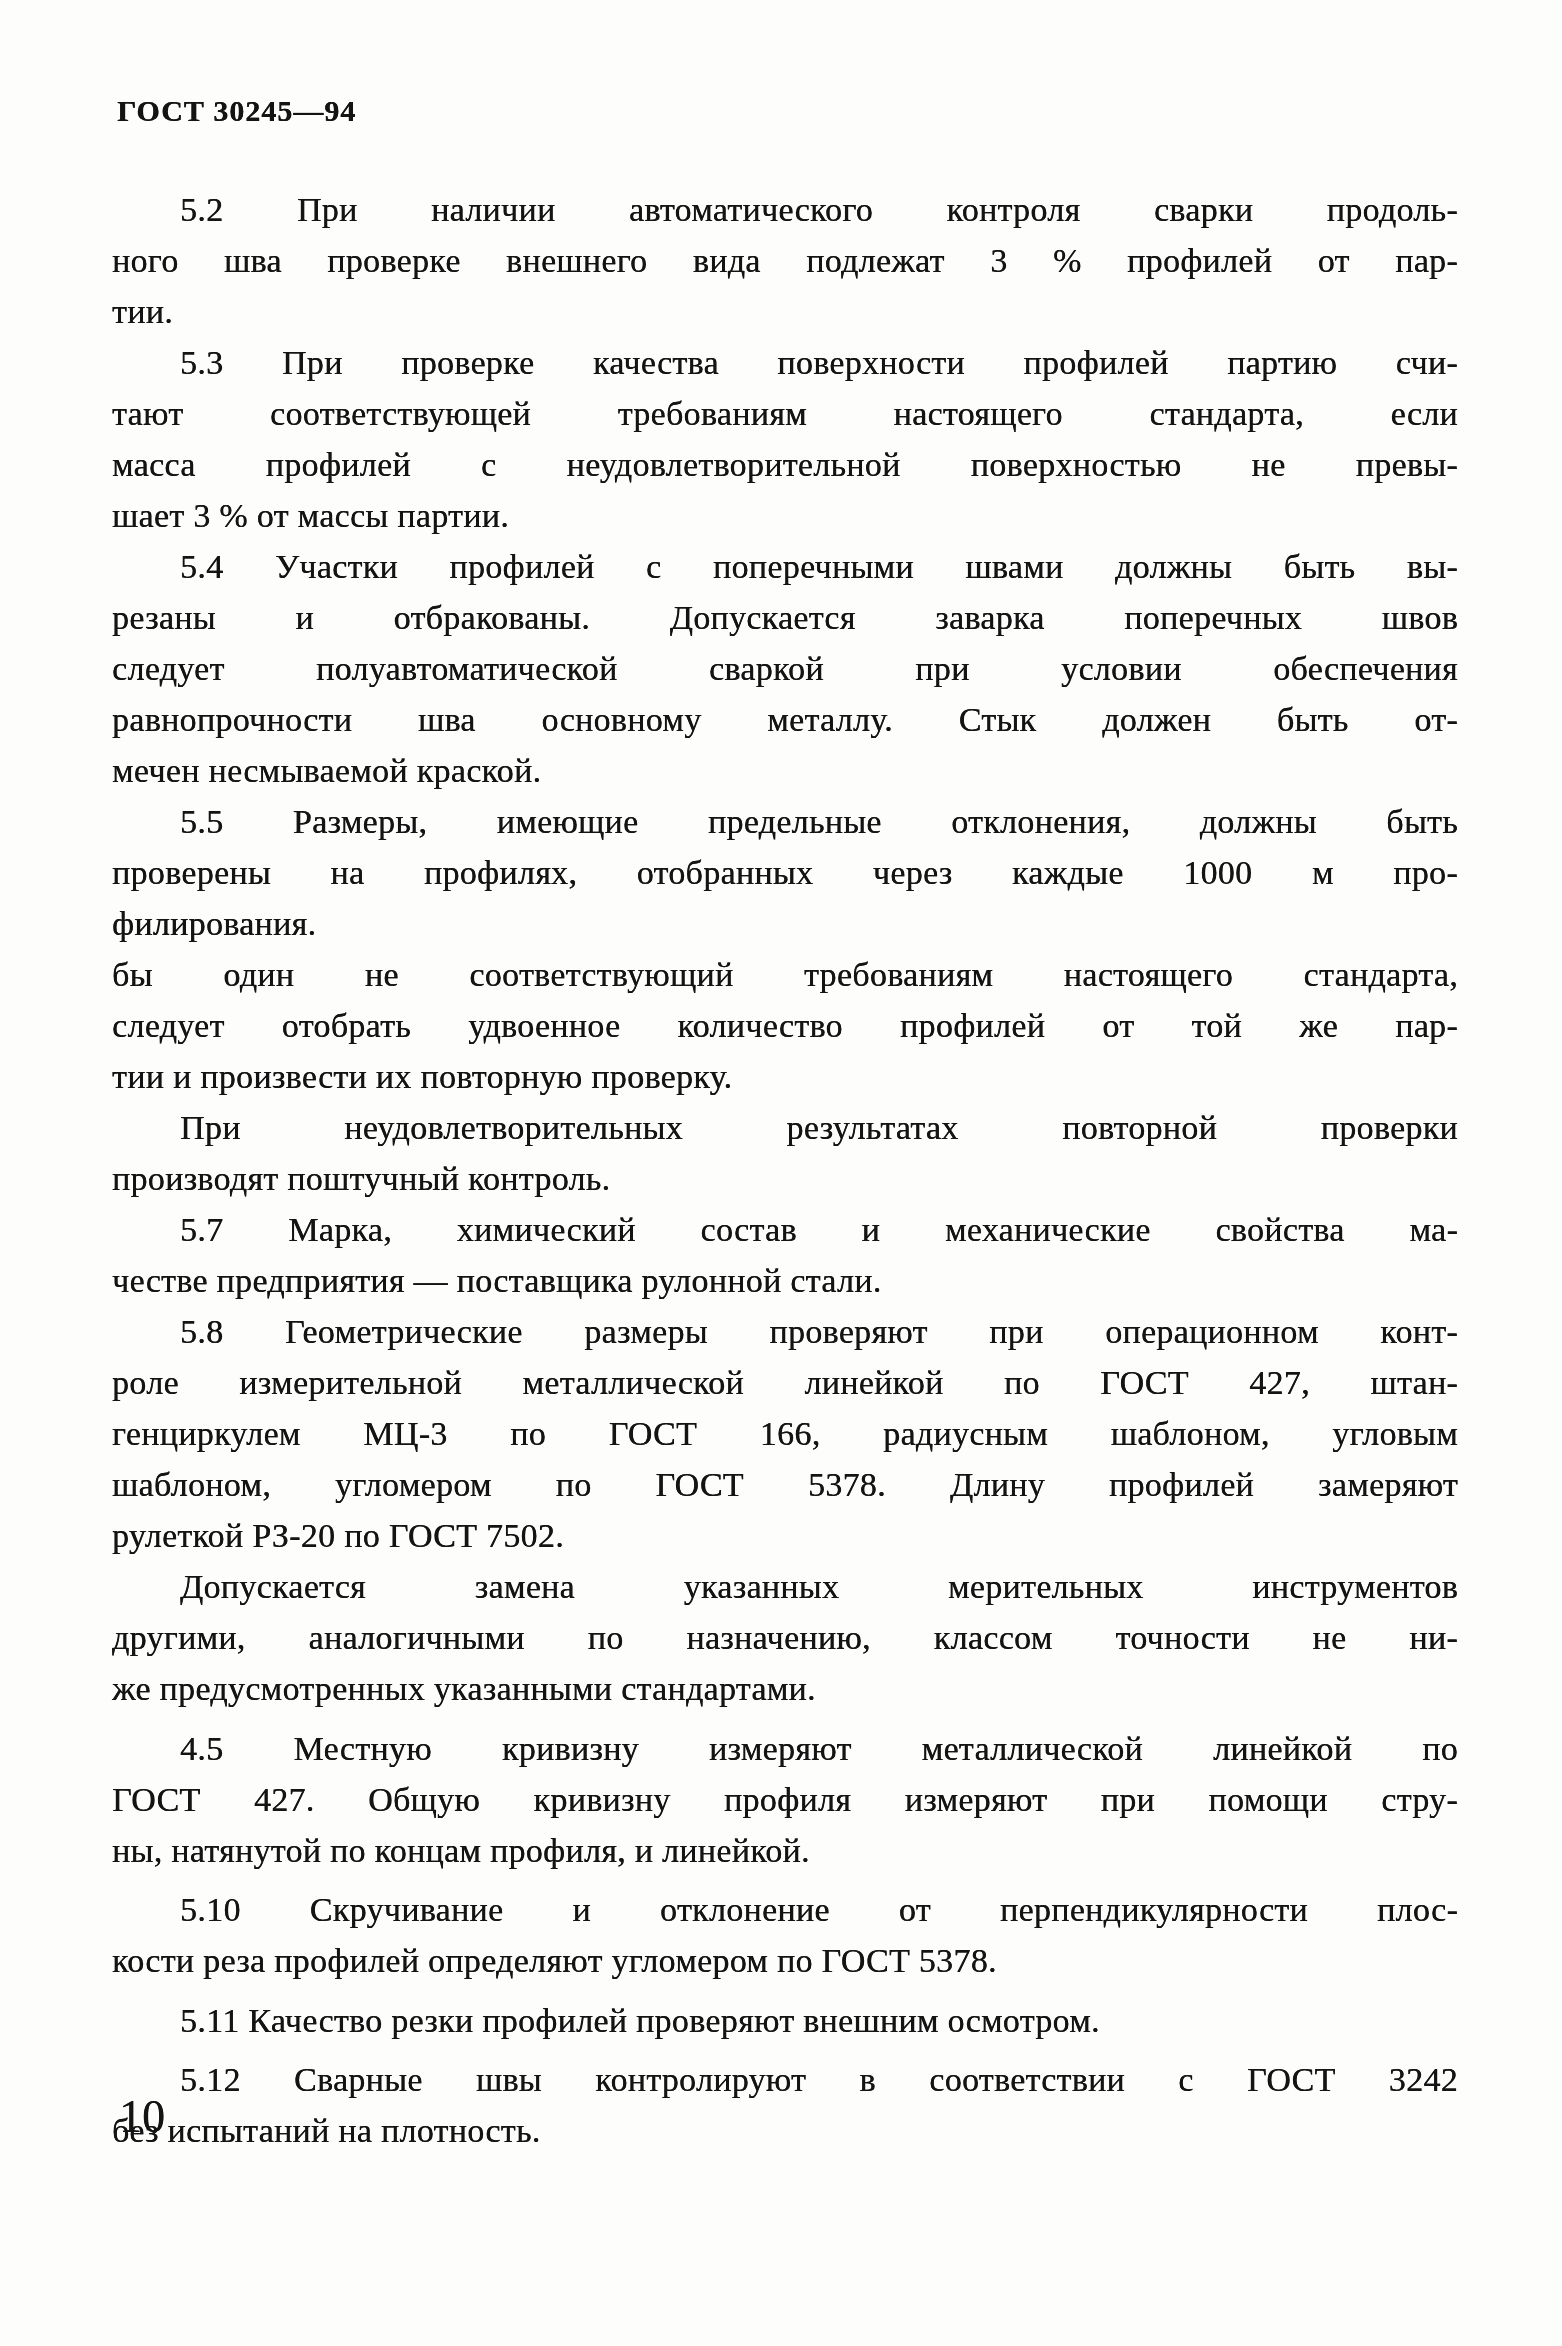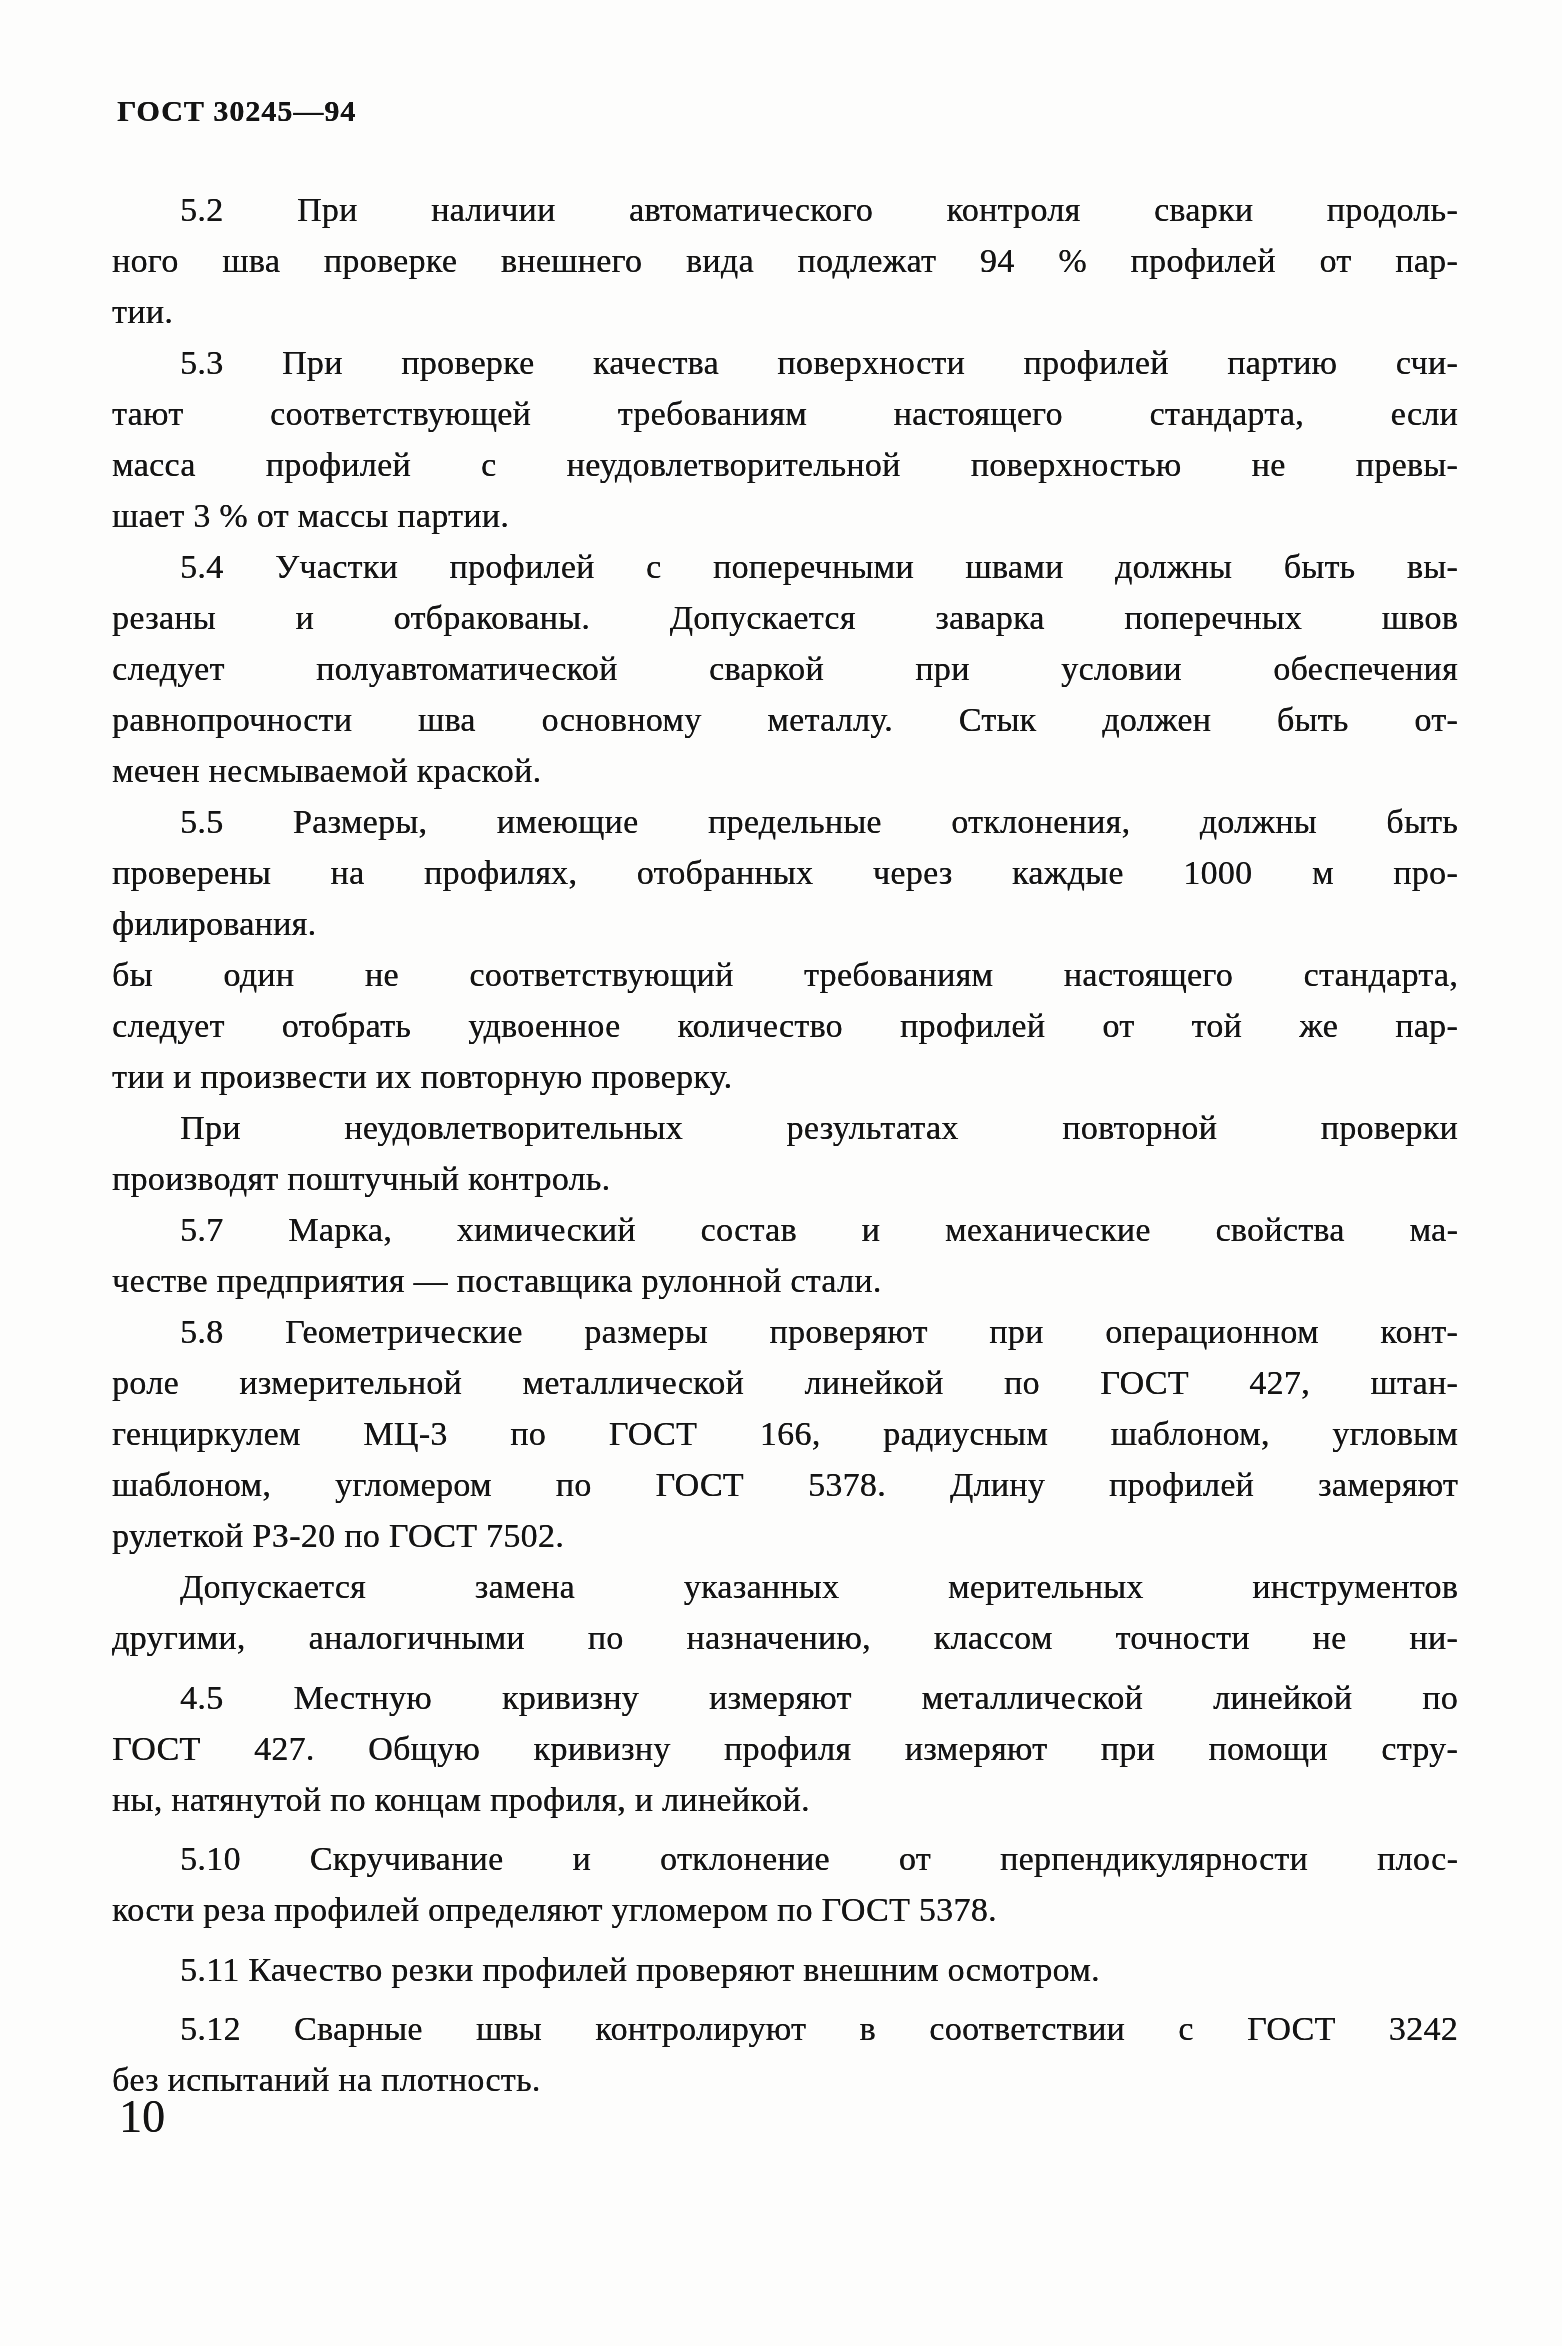--- a/index.html
+++ b/index.html
@@ -69,21 +69,21 @@
 </style>
 </head>
 <body>
 
 <div class="page">
   <div class="doc-header">ГОСТ 30245—94</div>
 
   <div class="doc-body">
       <div class="para">
         <div class="line first just">5.2 При наличии автоматического контроля сварки продоль-</div>
-        <div class="line just">ного шва проверке внешнего вида подлежат 94 % профилей от пар-</div>
+        <div class="line just">ного шва проверке внешнего вида подлежат 3 % профилей от пар-</div>
         <div class="line">тии.</div>
       </div>
       <div class="para">
         <div class="line first just">5.3 При проверке качества поверхности профилей партию счи-</div>
         <div class="line just">тают соответствующей требованиям настоящего стандарта, если</div>
         <div class="line just">масса профилей с неудовлетворительной поверхностью не превы-</div>
         <div class="line">шает 3 % от массы партии.</div>
       </div>
       <div class="para">
         <div class="line first just">5.4 Участки профилей с поперечными швами должны быть вы-</div>
@@ -113,20 +113,21 @@
       <div class="para">
         <div class="line first just">5.8 Геометрические размеры проверяют при операционном конт-</div>
         <div class="line just">роле измерительной металлической линейкой по ГОСТ 427, штан-</div>
         <div class="line just">генциркулем МЦ-3 по ГОСТ 166, радиусным шаблоном, угловым</div>
         <div class="line just">шаблоном, угломером по ГОСТ 5378. Длину профилей замеряют</div>
         <div class="line">рулеткой РЗ-20 по ГОСТ 7502.</div>
       </div>
       <div class="para">
         <div class="line first just">Допускается замена указанных мерительных инструментов</div>
         <div class="line just">другими, аналогичными по назначению, классом точности не ни-</div>
+        <div class="line">же предусмотренных указанными стандартами.</div>
       </div>
       <div class="para gap">
         <div class="line first just">4.5 Местную кривизну измеряют металлической линейкой по</div>
         <div class="line just">ГОСТ 427. Общую кривизну профиля измеряют при помощи стру-</div>
         <div class="line">ны, натянутой по концам профиля, и линейкой.</div>
       </div>
       <div class="para gap">
         <div class="line first just">5.10 Скручивание и отклонение от перпендикулярности плос-</div>
         <div class="line">кости реза профилей определяют угломером по ГОСТ 5378.</div>
       </div>

